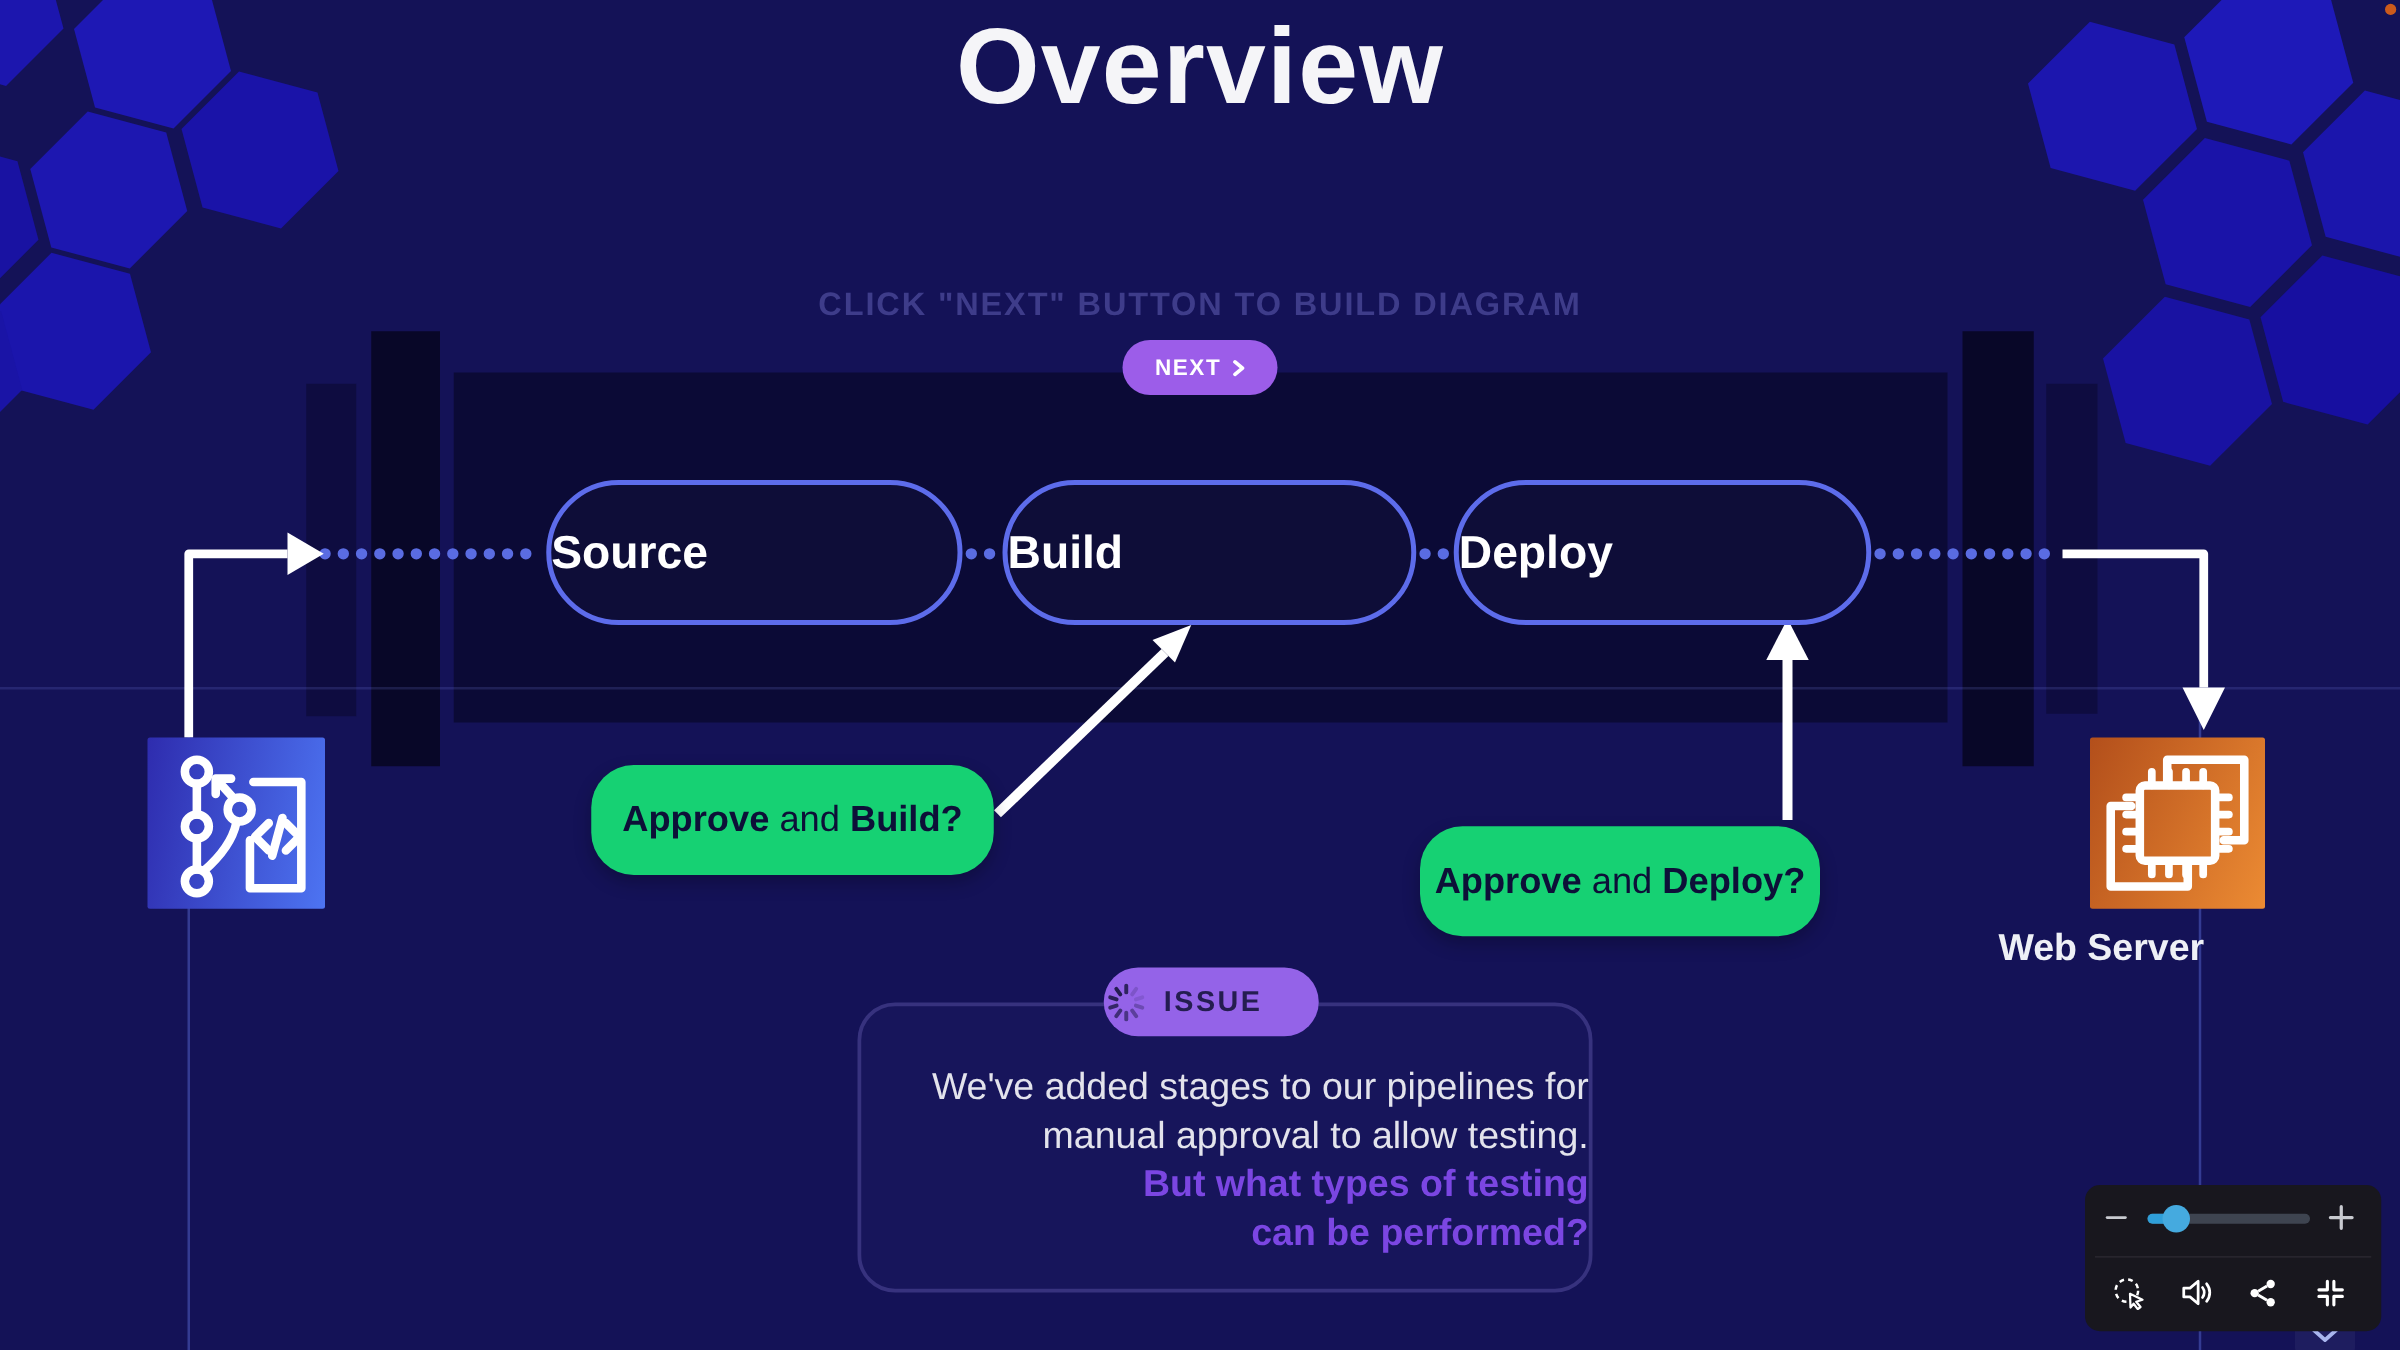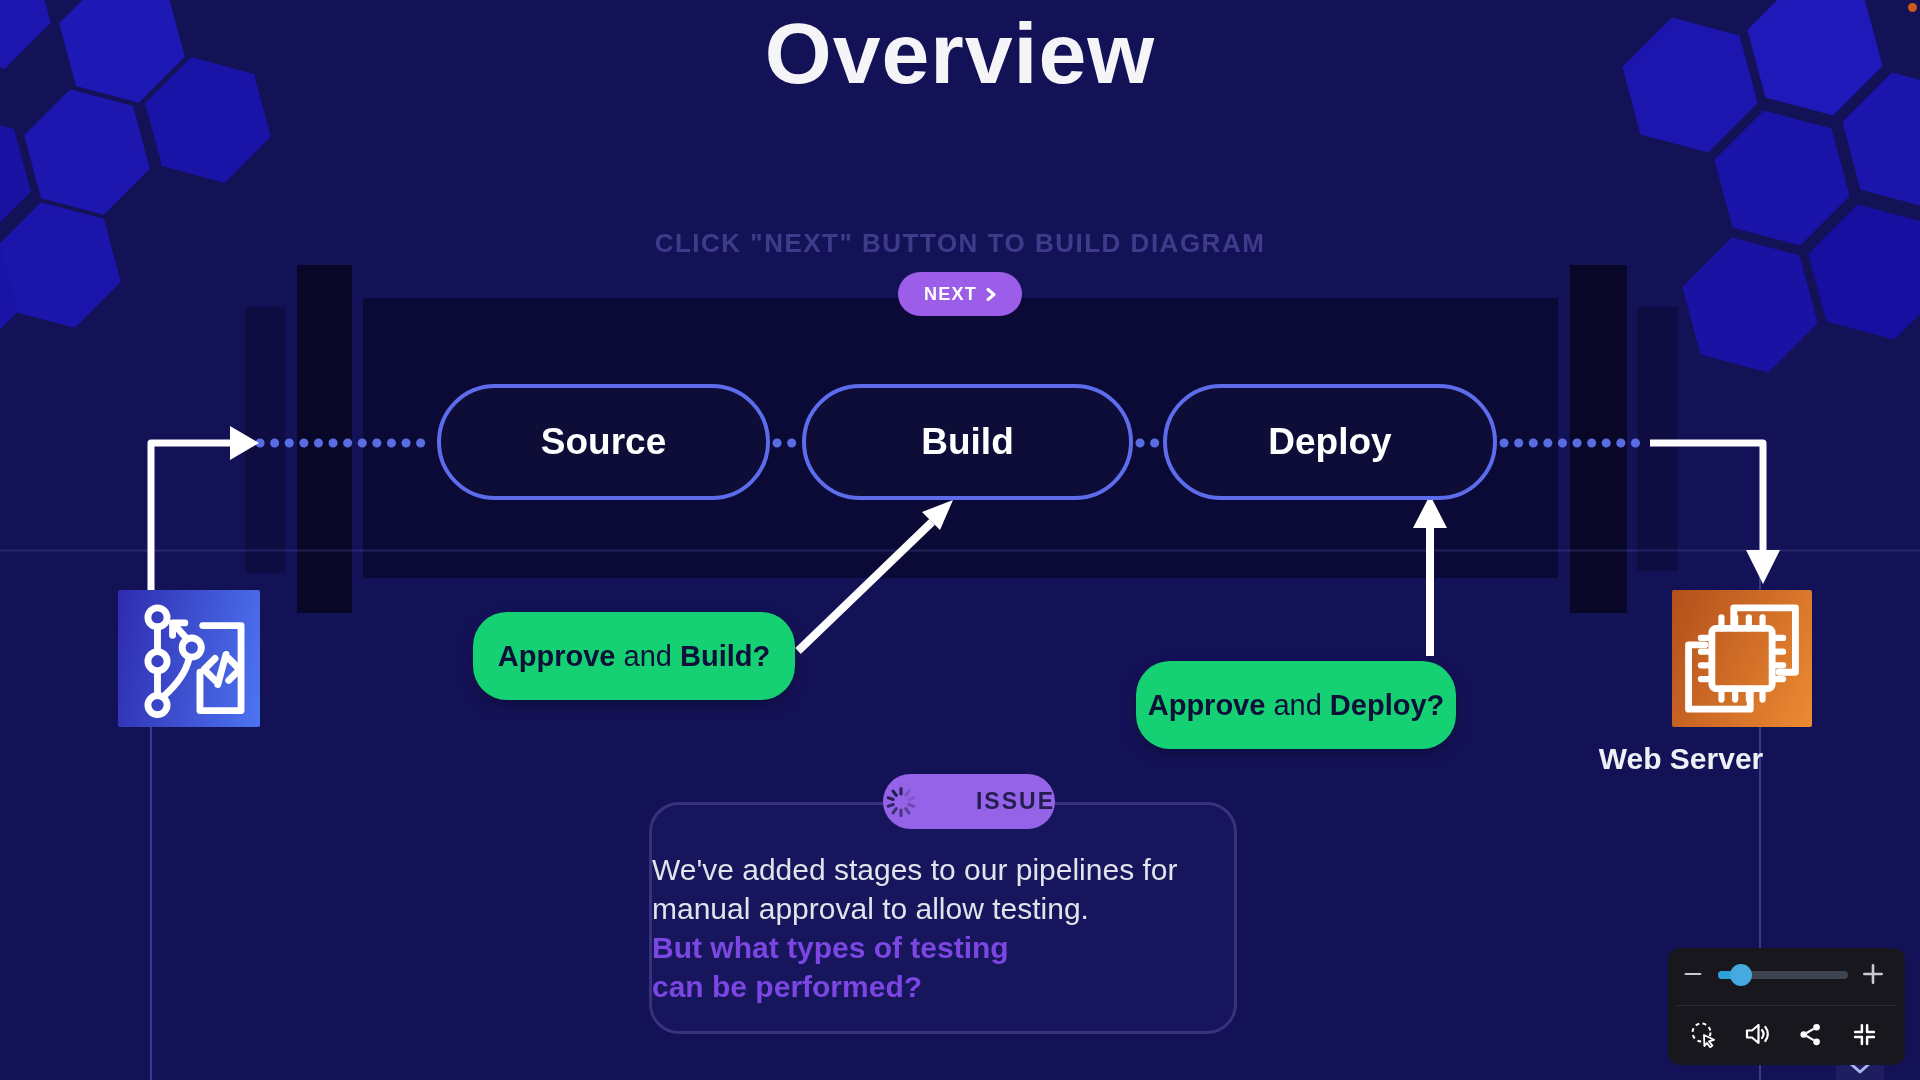--- a/index.html
+++ b/index.html
@@ -25,21 +25,21 @@
   .hint{left:0;top:228px;width:100%;text-align:center;font-size:26px;font-weight:700;
         color:#3e3c8a;letter-spacing:1.5px;z-index:3;}
 
   .next-btn{left:898px;top:272px;width:124px;height:44px;border-radius:22px;border:none;
             background:#9c5de9;color:#fff;font-family:inherit;font-size:18px;font-weight:700;
             letter-spacing:1.2px;display:flex;align-items:center;justify-content:center;
             gap:9px;cursor:pointer;z-index:4;}
 
   
   .pill{box-sizing:border-box;top:384px;height:116px;border:4px solid #5d6ceb;border-radius:60px;
-        background:#0e0d38;display:flex;align-items:center;justify-content:center;
+        background:#0e0d38;display:flex;align-items:center;justify-content:flex-start;
         color:#fff;font-size:37px;font-weight:700;z-index:3;}
   .pill-source{left:437px;width:333px;}
   .pill-build{left:802px;width:331px;}
   .pill-deploy{left:1163px;width:334px;}
 
   
   .aws-icon{z-index:3;border-radius:2px;}
   .cc-icon{left:118px;top:590px;width:142px;height:137px;
            background:linear-gradient(100deg,#2e2cae,#4d74f2);}
   .ws-icon{left:1672px;top:590px;width:140px;height:137px;
@@ -54,25 +54,25 @@
            display:flex;align-items:center;justify-content:center;z-index:4;
            box-shadow:0 6px 14px rgba(0,0,0,0.25);}
   .callout b{font-weight:700;}
   .callout span{white-space:pre;text-align:right;}
   .co-build{left:473px;top:612px;width:322px;height:88px;}
   .co-deploy{left:1136px;top:661px;width:320px;height:88px;}
 
   
   .issue-badge{left:883px;top:774px;width:172px;height:55px;border-radius:28px;
                background:#9463e8;color:#241d50;font-size:23px;font-weight:700;
-               letter-spacing:2px;display:flex;align-items:center;justify-content:space-between;
+               letter-spacing:2px;display:flex;align-items:center;justify-content:flex-start;
                gap:12px;z-index:6;}
-  .issue-box{box-sizing:border-box;left:649px;top:802px;width:588px;height:232px;
+  .issue-box{box-sizing:border-box;left:686px;top:802px;width:588px;height:232px;
              border:3px solid #37327e;border-radius:30px;background:rgba(36,32,110,0.22);
-             z-index:5;text-align:left;padding-top:45px;font-size:30px;line-height:39px;
+             z-index:5;text-align:right;padding-top:45px;font-size:30px;line-height:39px;
              color:#e3e3ec;}
   .issue-box .q{color:#7b46e2;font-weight:700;}
 
   
   .panel{left:1668px;top:948px;width:237px;height:117px;border-radius:12px;
          background:#18171e;z-index:7;}
   .panel .minus{left:14px;top:15px;}
   .panel .plus{left:192px;top:13px;}
   .slider{left:50px;top:23px;width:130px;height:8px;border-radius:4px;background:#3e4450;cursor:pointer;}
   .slider-fill{position:absolute;left:0;top:0;height:8px;border-radius:4px;background:#2f9fd9;}

